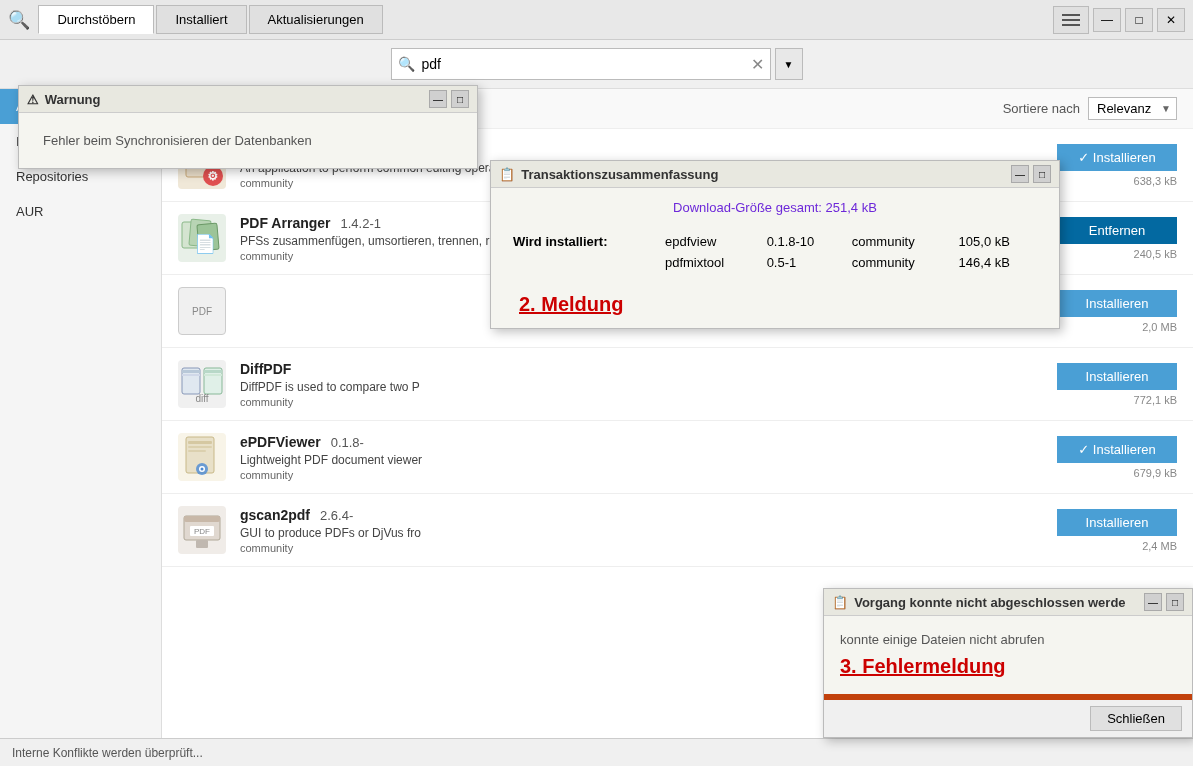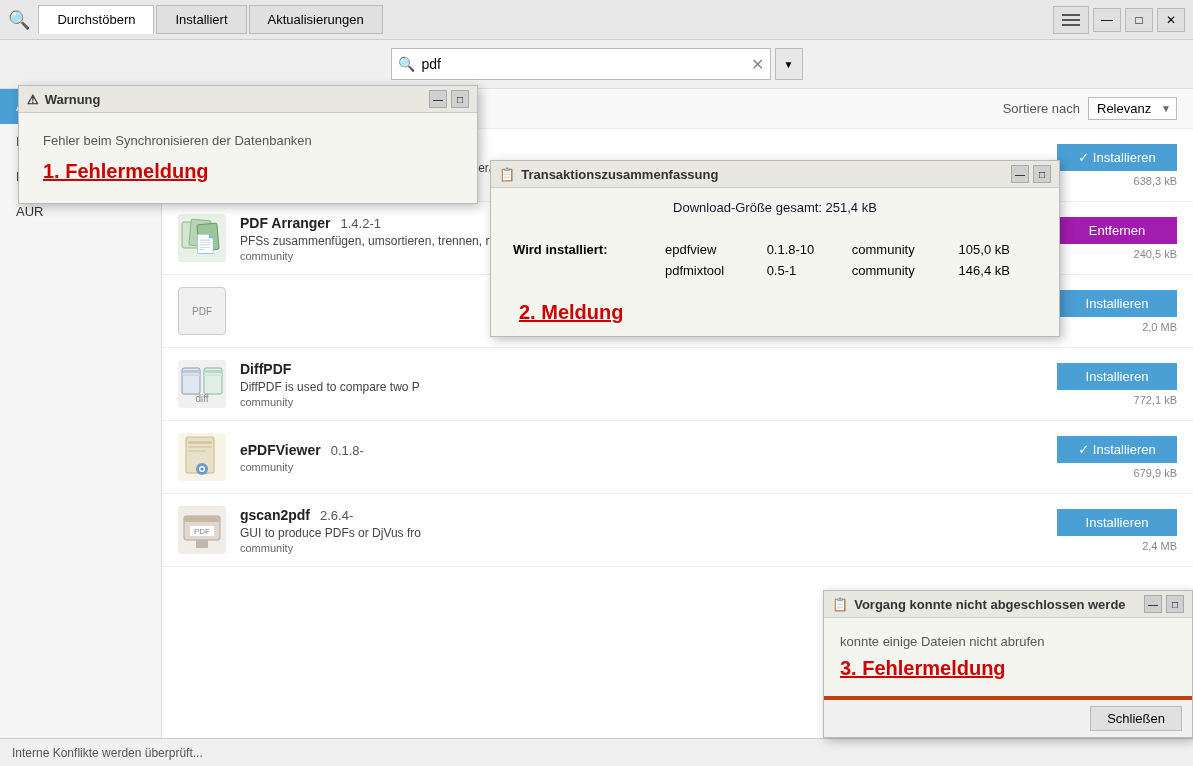--- a/index.html
+++ b/index.html
@@ -301,21 +301,21 @@
       align-items: center;
       gap: 4px;
       min-width: 120px;
       justify-content: center;
     }
     .btn-install.installed {
       background: #4a9fd5;
     }
     .btn-remove {
       padding: 6px 16px;
-      background: #a21caf;
+      background: #0369a1;
       color: #fff;
       border: none;
       cursor: pointer;
       font-size: 13px;
       min-width: 120px;
       justify-content: center;
       display: flex;
       align-items: center;
     }
 
@@ -415,22 +415,22 @@
       background: #e8e8e0;
     }
 
     .transaction-body {
       padding: 12px 16px;
     }
 
     .transaction-size {
       text-align: center;
       font-size: 13px;
-      color: #0f172a;
-      margin-bottom: 24px;
+      color: #6d28d9;
+      margin-bottom: 16px;
     }
 
     .transaction-table {
       width: 100%;
       border-collapse: collapse;
       font-size: 13px;
     }
 
     .transaction-table td {
       padding: 3px 6px;
@@ -482,21 +482,21 @@
       text-decoration: underline;
       cursor: pointer;
       display: block;
       margin-top: 8px;
     }
 
     .error-bottom-footer {
       display: flex;
       justify-content: flex-end;
       padding: 6px 10px;
-      border-top: 4px solid #c2410c;
+      border-top: 6px solid #c2410c;
       background: #f0f0f0;
     }
 
     .btn-close {
       padding: 4px 16px;
       background: #e0e0e0;
       border: 1px solid #bbb;
       cursor: pointer;
       font-size: 13px;
     }
@@ -692,20 +692,21 @@
               <circle cx="24" cy="36" r="6" fill="#4a8ad4" opacity="0.8"></circle>
               <circle cx="24" cy="36" r="3" fill="white"></circle>
               <circle cx="24" cy="36" r="1.5" fill="#4a8ad4"></circle>
             </svg>
           </div>
           <div class="pkg-info">
             <div class="pkg-title-row">
               <span class="pkg-name">ePDFViewer</span>
               <span class="pkg-version">0.1.8-</span>
             </div>
+            <div class="pkg-desc">Lightweight PDF document viewer</div>
             <div class="pkg-repo">community</div>
           </div>
           <div class="pkg-actions">
             <button class="btn-install installed">✓ Installieren</button>
             <span class="pkg-size">679,9  kB</span>
           </div>
         </div>
 
         <div class="package-item">
           <div class="pkg-icon">
@@ -748,21 +749,20 @@
       <span>⚠</span>
       <span>Warnung</span>
     </div>
     <div class="dialog-controls">
       <div class="dialog-ctrl-btn">—</div>
       <div class="dialog-ctrl-btn">□</div>
     </div>
   </div>
   <div class="dialog-body">
     <span>Fehler beim Synchronisieren der Datenbanken</span>
-    <a class="dialog-error-link">1. Fehlermeldung</a>
   </div>
 </div>
 
 <div class="dialog-transaction">
   <div class="dialog-header">
     <div class="dialog-title">
       <span>📋</span>
       <span>Transaktionszusammenfassung</span>
     </div>
     <div class="dialog-controls">

